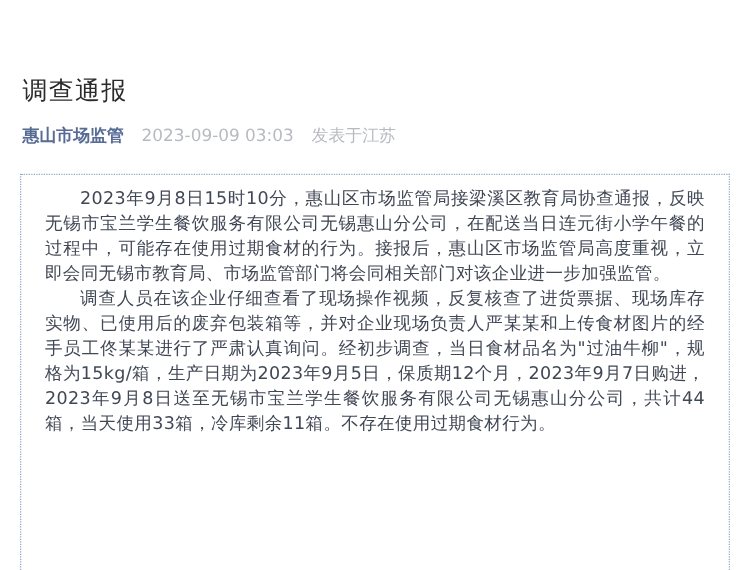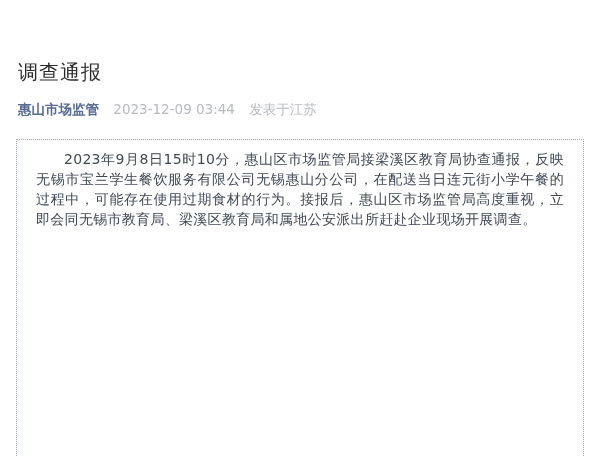--- a/index.html
+++ b/index.html
@@ -67,21 +67,22 @@
 </style>
 </head>
 <body>
 
 <div class="page">
 
   <h1 class="article-title">调查通报</h1>
 
   <div class="meta-row">
     <span class="account-name">惠山市场监管</span>
-    <span class="meta-time">2023-12-09 03:44</span>
+    <span class="meta-time">2023-09-09 03:03</span>
     <span class="meta-location">发表于江苏</span>
   </div>
 
   <div class="notice-box">
-    <p>2023年9月8日15时10分，惠山区市场监管局接梁溪区教育局协查通报，反映无锡市宝兰学生餐饮服务有限公司无锡惠山分公司，在配送当日连元街小学午餐的过程中，可能存在使用过期食材的行为。接报后，惠山区市场监管局高度重视，立即会同无锡市教育局、梁溪区教育局和属地公安派出所赶赴企业现场开展调查。</p>
+    <p>2023年9月8日15时10分，惠山区市场监管局接梁溪区教育局协查通报，反映无锡市宝兰学生餐饮服务有限公司无锡惠山分公司，在配送当日连元街小学午餐的过程中，可能存在使用过期食材的行为。接报后，惠山区市场监管局高度重视，立即会同无锡市教育局、市场监管部门将会同相关部门对该企业进一步加强监管。</p>
+    <p>调查人员在该企业仔细查看了现场操作视频，反复核查了进货票据、现场库存实物、已使用后的废弃包装箱等，并对企业现场负责人严某某和上传食材图片的经手员工佟某某进行了严肃认真询问。经初步调查，当日食材品名为"过油牛柳"，规格为15kg/箱，生产日期为2023年9月5日，保质期12个月，2023年9月7日购进，2023年9月8日送至无锡市宝兰学生餐饮服务有限公司无锡惠山分公司，共计44箱，当天使用33箱，冷库剩余11箱。不存在使用过期食材行为。</p>
   </div>
 
 </div>
 
 </body></html>

